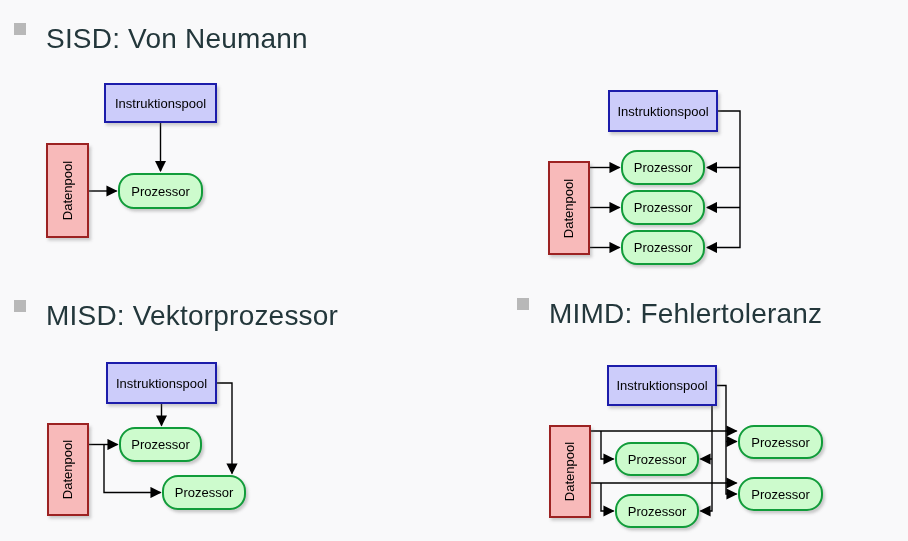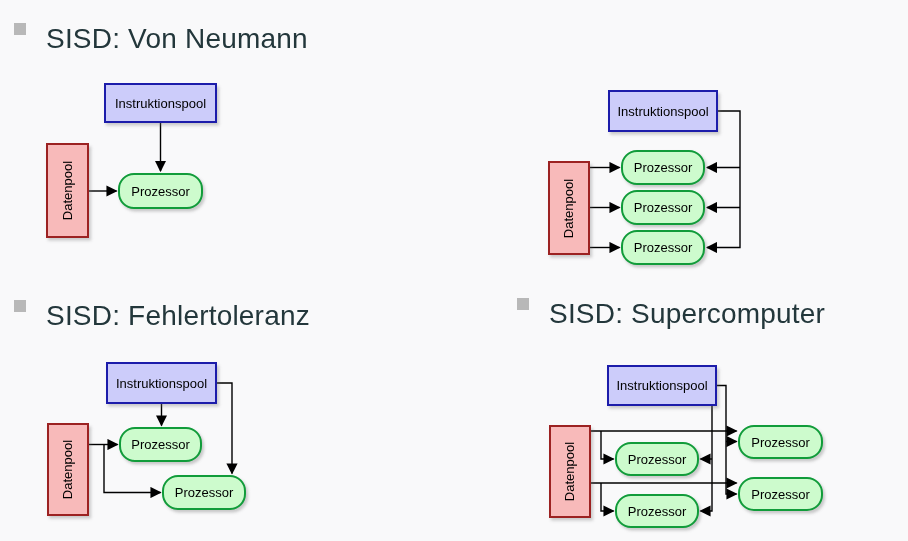--- a/index.html
+++ b/index.html
@@ -128,38 +128,38 @@
   </div>
   <div class="node proc" style="left:621px;top:190px;width:84px;height:35px">
     <span class="nlabel">Prozessor</span>
   </div>
   <div class="node proc" style="left:621px;top:230px;width:84px;height:35px">
     <span class="nlabel">Prozessor</span>
   </div>
 
   <div class="panel-header" style="left:14px;top:300px">
     <span class="bullet"></span>
-    <h2 class="panel-title">SISD: Fehlertoleranz</h2>
+    <h2 class="panel-title">MISD: Vektorprozessor</h2>
   </div>
   <div class="node instr" style="left:106px;top:362px;width:111px;height:42px">
     <span class="nlabel">Instruktionspool</span>
   </div>
   <div class="node data" style="left:47px;top:423px;width:42px;height:93px">
     <span class="nlabel">Datenpool</span>
   </div>
   <div class="node proc" style="left:119px;top:427px;width:83px;height:35px">
     <span class="nlabel">Prozessor</span>
   </div>
   <div class="node proc" style="left:162px;top:475px;width:84px;height:35px">
     <span class="nlabel">Prozessor</span>
   </div>
 
   <div class="panel-header" style="left:517px;top:298px">
     <span class="bullet"></span>
-    <h2 class="panel-title">SISD: Supercomputer</h2>
+    <h2 class="panel-title">MIMD: Fehlertoleranz</h2>
   </div>
   <div class="node instr" style="left:607px;top:365px;width:110px;height:41px">
     <span class="nlabel">Instruktionspool</span>
   </div>
   <div class="node data" style="left:549px;top:425px;width:42px;height:93px">
     <span class="nlabel">Datenpool</span>
   </div>
   <div class="node proc" style="left:615px;top:442px;width:84px;height:34px">
     <span class="nlabel">Prozessor</span>
   </div>

